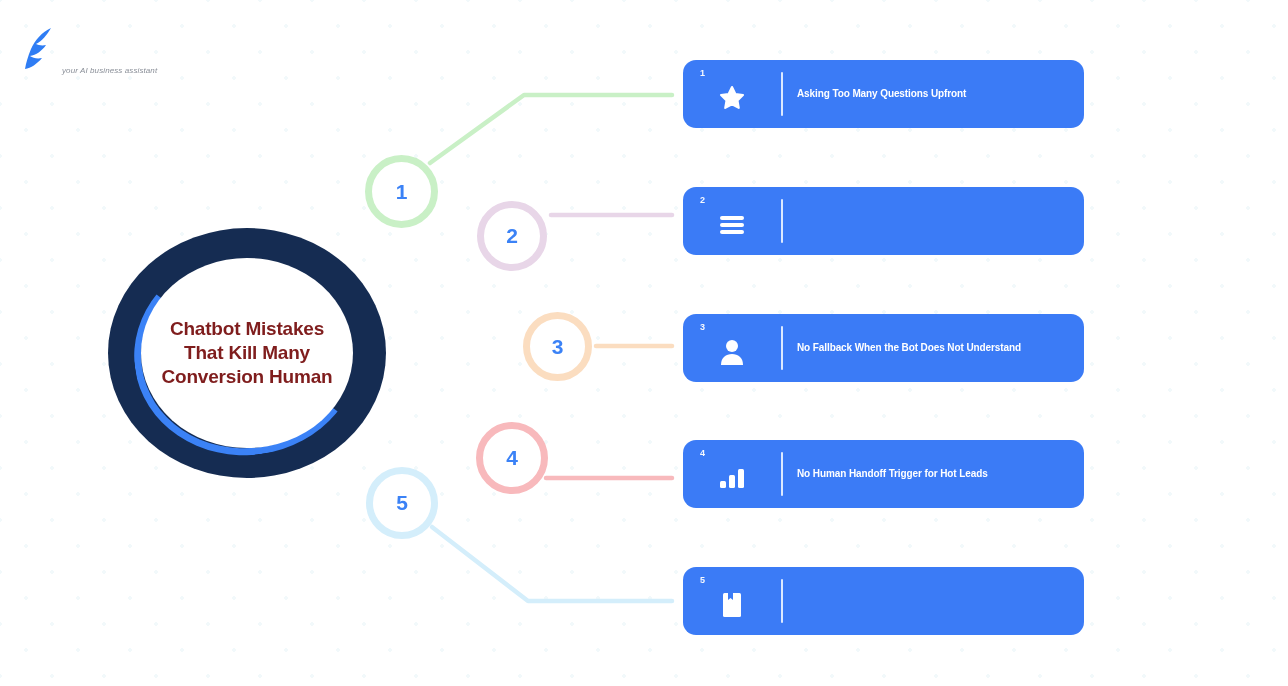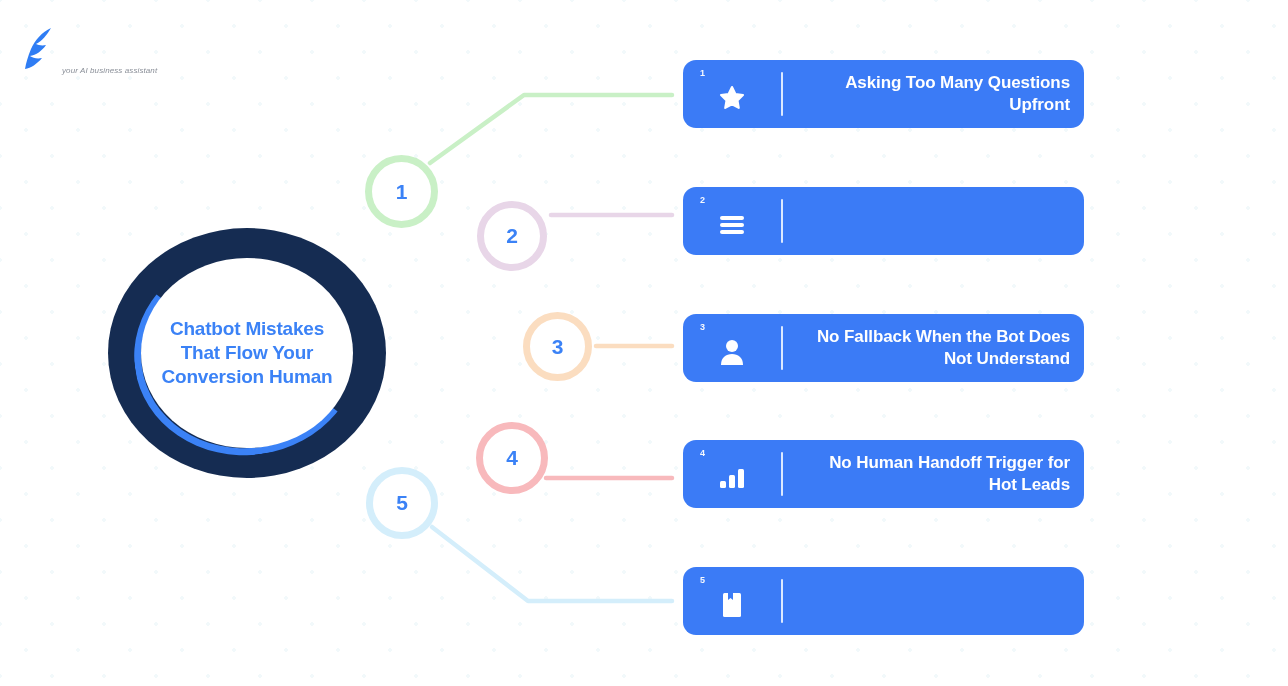--- a/index.html
+++ b/index.html
@@ -55,21 +55,21 @@
     transform: rotate(-8deg);
   }
   #hub .ring-inner {
     position: absolute; left: 33px; top: 30px; right: 33px; bottom: 30px;
     border-radius: 50%;
     background: #ffffff;
     display: flex; align-items: center; justify-content: center;
   }
   #hub .hub-text {
     text-align: center;
-    font-size: 19px; font-weight: bold; color: #3b82f6;
+    font-size: 19px; font-weight: bold; color: #7f1d1d;
     line-height: 1.28; letter-spacing: -0.2px;
     padding: 0 12px;
   }
 
   
   #connectors { position: absolute; left: 0; top: 0; width: 1288px; height: 686px; pointer-events: none; }
 
   
   .node {
     position: absolute;
@@ -96,23 +96,23 @@
     width: 98px; height: 100%;
     display: flex; align-items: center; justify-content: center;
     padding-top: 8px;
   }
   .card .divider {
     width: 2px; height: 44px;
     background: #dce9ff; border-radius: 2px;
     flex: 0 0 auto;
   }
   .card .card-text {
-    flex: 1; text-align: right;
+    flex: 1; text-align: left;
     padding: 0 14px;
-    font-size: 17px; font-weight: bold; color: #ffffff;
+    font-size: 10px; font-weight: bold; color: #ffffff;
     line-height: 1.32; letter-spacing: -0.1px;
   }
   .icon-svg { display: block; }
 </style>
 </head>
 <body>
 
 <div id="stage">
 
   <div id="logo">
@@ -131,21 +131,21 @@
     <line x1="546" y1="478" x2="672" y2="478" stroke="#f8b9bc" stroke-width="4.5" stroke-linecap="round"></line>
     <polyline points="432,527 528,601 672,601" fill="none" stroke="#d4eefb" stroke-width="4.5" stroke-linecap="round" stroke-linejoin="round"></polyline>
   </svg>
 
   <div id="hub">
     <div class="ring-outer"></div>
     <div class="ring-accent"></div>
     <div class="ring-inner">
       <div class="hub-text">
         <span>Chatbot Mistakes</span><br>
-        <span>That Flow Your</span><br>
+        <span>That Kill Many</span><br>
         <span>Conversion Human</span>
       </div>
     </div>
   </div>
 
   <div class="node" style="left:365px; top:155px; width:73px; height:73px; border:7px solid #c9f0c6;">
     <span>1</span>
   </div>
   <div class="node" style="left:477px; top:201px; width:70px; height:70px; border:7px solid #e8d6e8;">
     <span>2</span>

